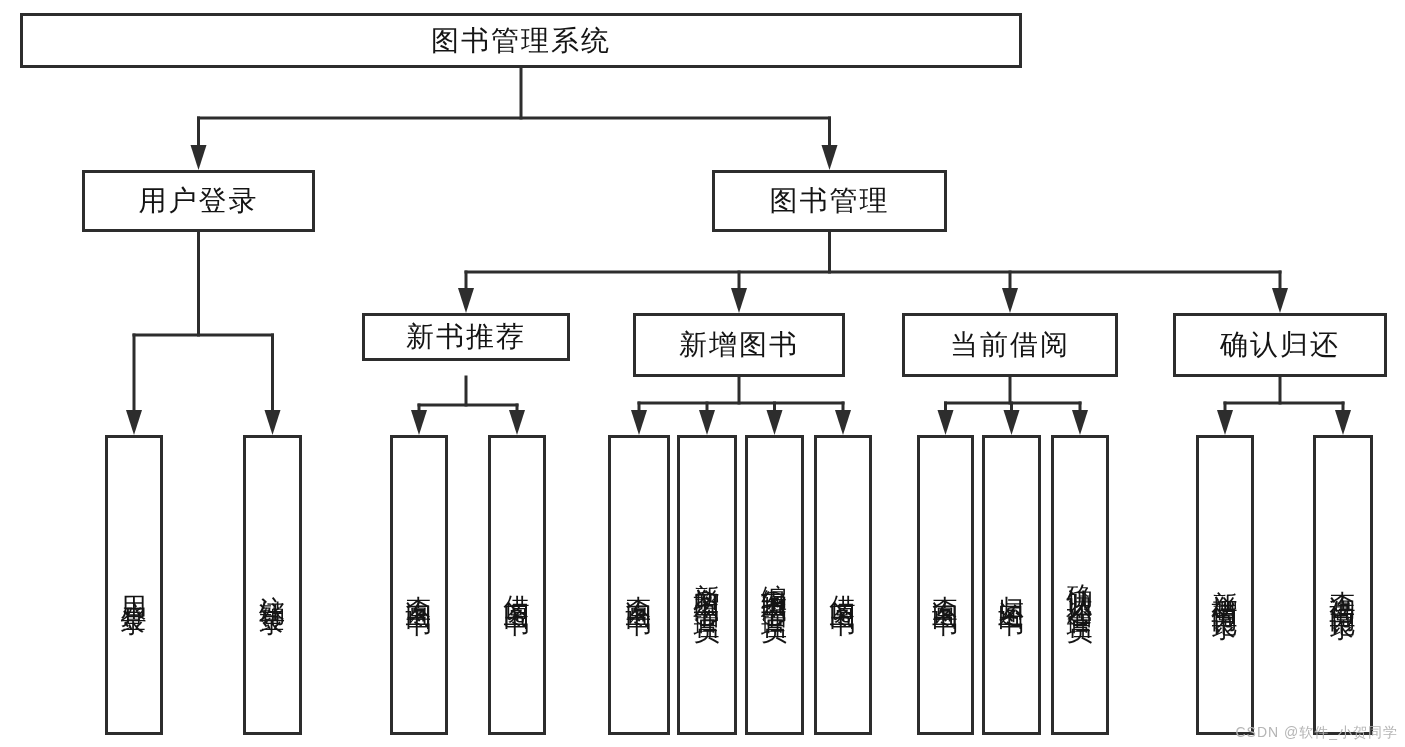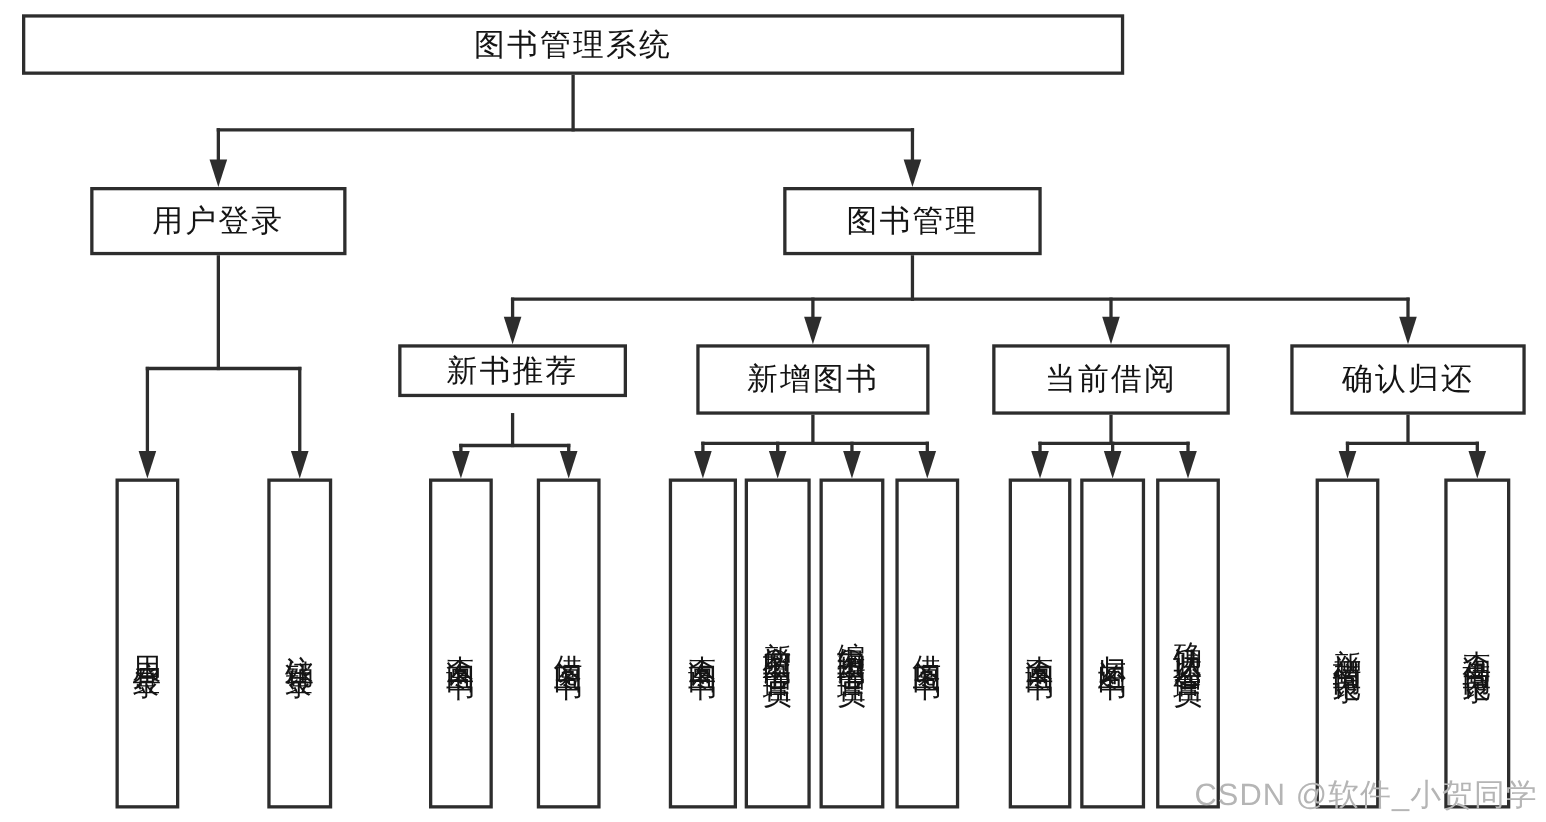--- a/index.html
+++ b/index.html
@@ -46,21 +46,21 @@
     text-orientation: upright;
     font-size: 26px;
     letter-spacing: 5px;
     line-height: 1;
     white-space: nowrap;
   }
   .watermark {
     position: absolute;
     right: 7px;
     bottom: 5px;
-    font-size: 28px;
+    font-size: 14px;
     color: #b5b5b5;
     letter-spacing: 1px;
     white-space: nowrap;
   }
 </style>
 </head>
 <body style="background: rgb(255, 255, 255);">
 
 <div class="stage">
   <svg class="connector-layer" xmlns="http://www.w3.org/2000/svg" width="1405" height="747" viewBox="0 0 1405 747">

